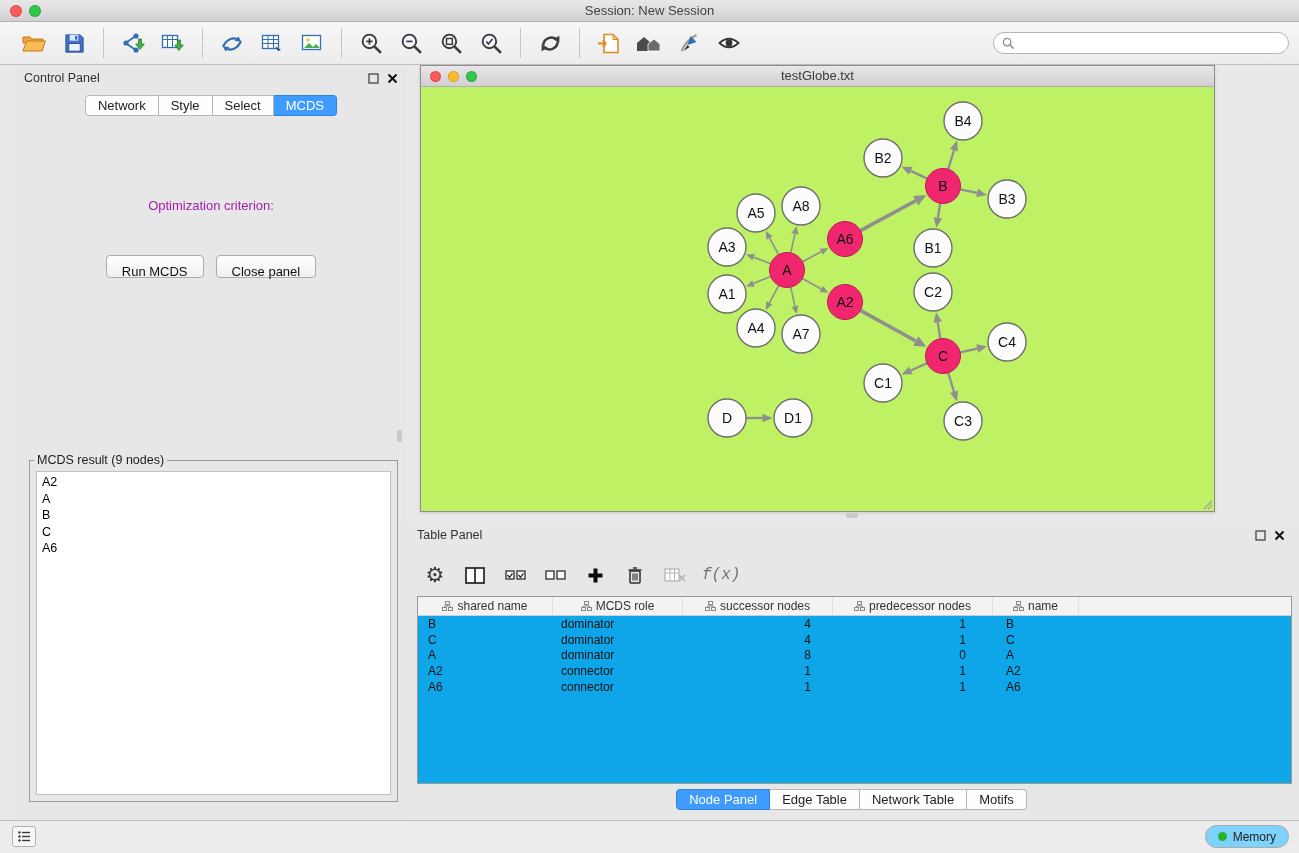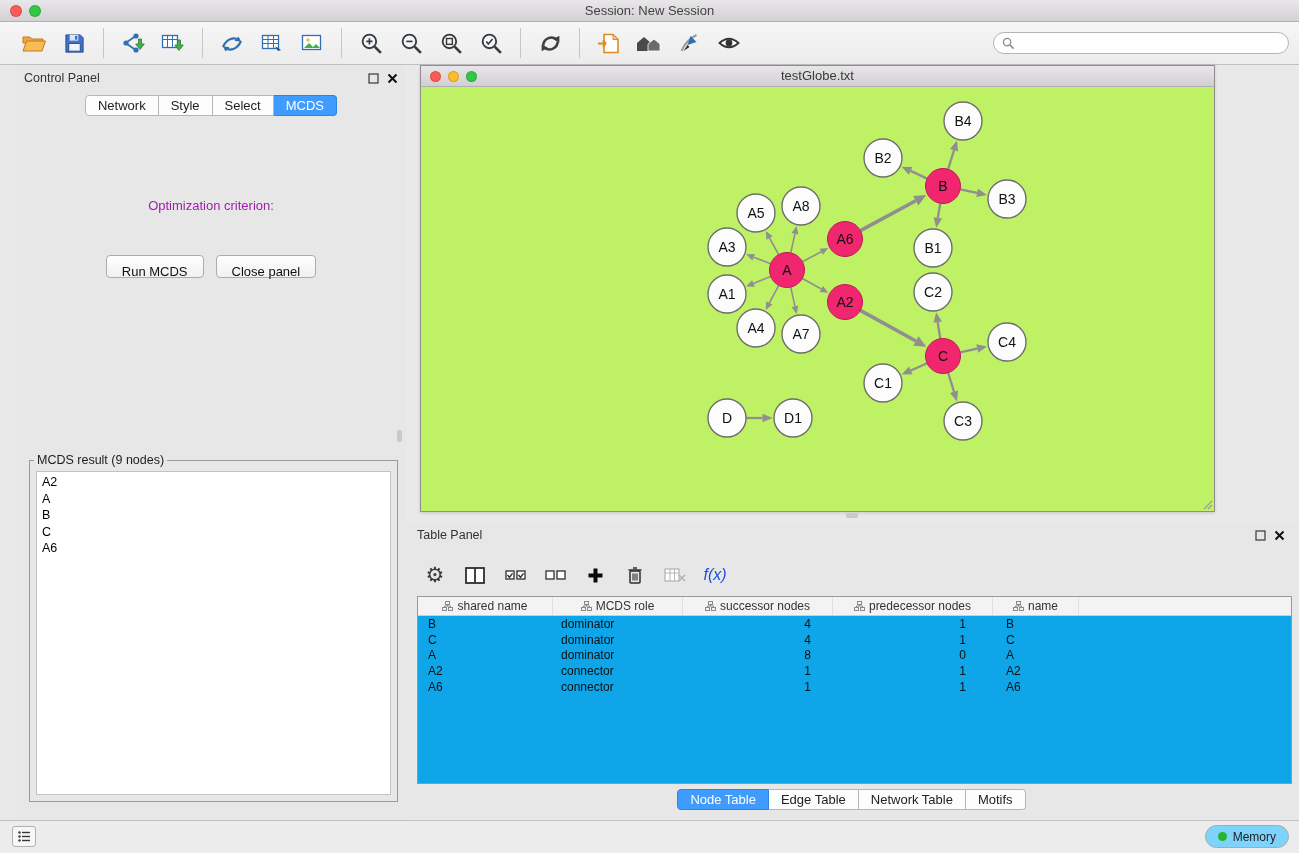--- a/index.html
+++ b/index.html
@@ -62,21 +62,21 @@
   #graph-svg { position:absolute; left:0; top:21px; }
   .resize-grip { position:absolute; right:1px; bottom:1px; }
   .h-splitter { position:absolute; left:846px; top:513px; width:12px; height:5px; background:#c9c9c9; border-radius:2px; }
   .v-splitter { position:absolute; left:397px; top:430px; width:5px; height:12px; background:#c9c9c9; border-radius:2px; }
 
   
   .table-panel { position:absolute; left:404px; top:522px; width:895px; height:297px; background:#e7e7e7; }
   .table-toolbar { position:absolute; left:18px; top:36px; height:34px; display:flex; align-items:center; gap:14px; }
   .ttbtn { display:flex; align-items:center; justify-content:center; min-width:26px; height:28px; }
   .gear-glyph { font-size:21px; color:#3a3a3a; line-height:26px; }
-  .fx { font-family:Liberation Sans, sans-serif; font-style:italic; font-size:16px; color:#1d4ed8; }
+  .fx { font-family:Liberation Mono, monospace; font-style:italic; font-size:16px; color:#737373; }
   .table-box { position:absolute; left:13px; top:74px; width:875px; height:188px; background:#0ea5e9; border:1px solid #999; overflow:hidden; }
   .thead { display:flex; background:#f3f3f3; border-bottom:1px solid #cfcfcf; height:19px; }
   .th { display:flex; align-items:center; justify-content:center; gap:4px; border-right:1px solid #e0e0e0;
     font-size:12px; color:#333; }
   .th.filler { flex:1; border-right:none; }
   .tbody { }
   .tr { display:flex; height:15.7px; align-items:center; }
   .td { font-size:12px; color:#111; }
   .c0 { width:135px; } .c1 { width:130px; } .c2 { width:150px; } .c3 { width:160px; } .c4 { width:86px; }
   .td.c0 { padding-left:10px; } .td.c1 { padding-left:8px; }
@@ -569,21 +569,21 @@
           <div class="td c1">connector</div>
           <div class="td c2">1</div>
           <div class="td c3">1</div>
           <div class="td c4">A6</div>
         </div>
       </div>
   </div>
 
   <div class="table-tabs">
     <div class="seg" id="table-tabs" style="margin-top:0;">
-        <div class="tab active">Node Table</div>
+        <div class="tab active">Node Panel</div>
         <div class="tab">Edge Table</div>
         <div class="tab">Network Table</div>
         <div class="tab">Motifs</div>
       </div>
   </div>
 </div>
 
 <div class="statusbar">
   <span class="list-btn">
     <svg width="13" height="11" viewBox="0 0 13 11">

